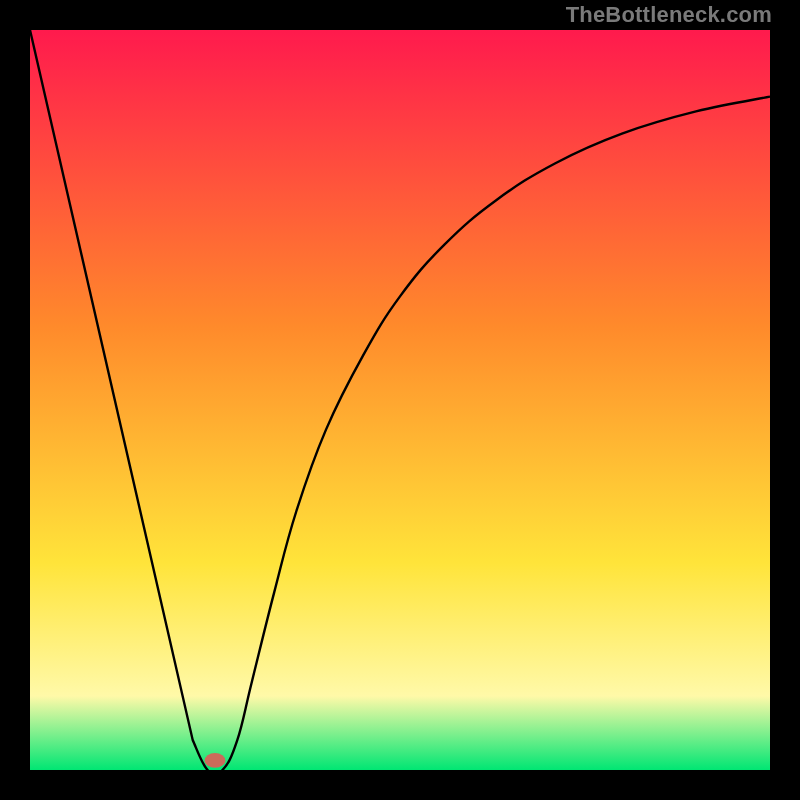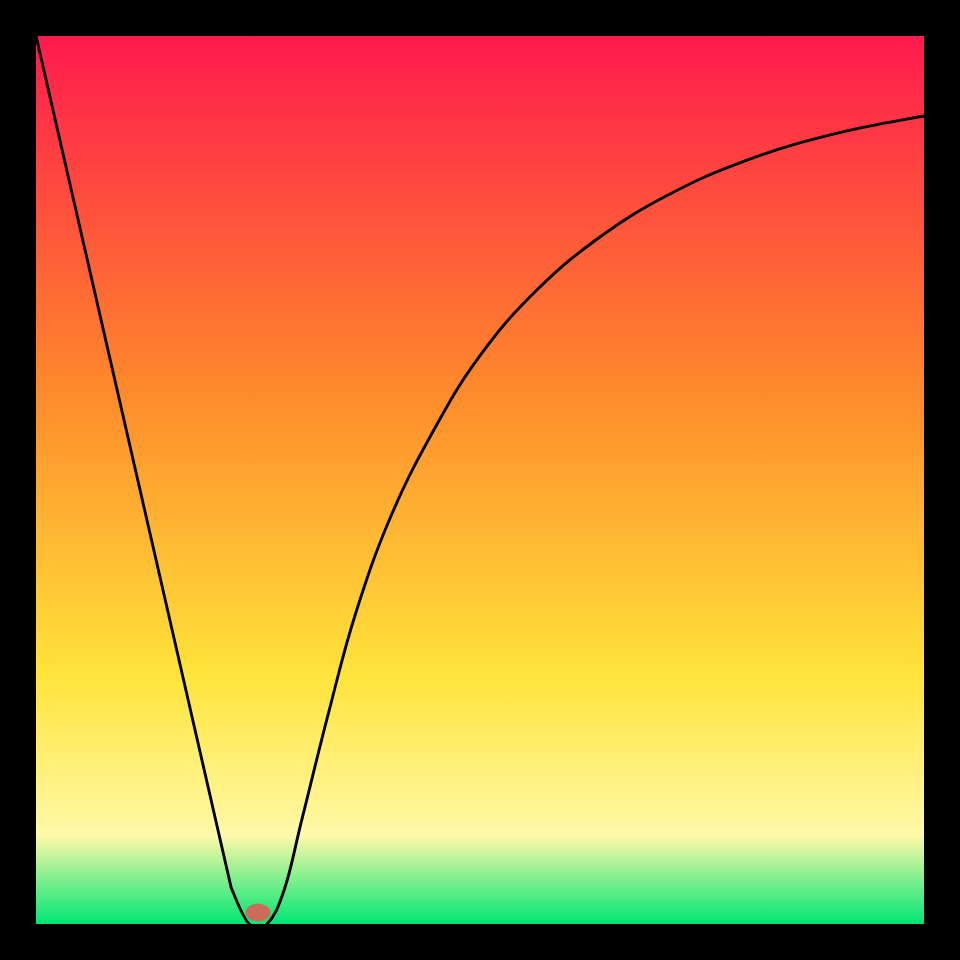--- a/index.html
+++ b/index.html
@@ -36,20 +36,21 @@
     color: #7a7a7a;
     letter-spacing: 0.2px;
     user-select: none;
   }
   svg { display: block; }
 </style>
 </head>
 <body>
 
 <div class="frame">
+  <div class="watermark">TheBottleneck.com</div>
   <div class="plot">
     <svg id="chart-svg" width="740" height="740" viewBox="0 0 100 100" preserveAspectRatio="none">
       <defs>
         <linearGradient id="bg-grad" x1="0" y1="0" x2="0" y2="1">
           <stop id="g0" offset="0%" stop-color="#ff1a4d"></stop>
           <stop id="g1" offset="40%" stop-color="#ff8a2b"></stop>
           <stop id="g2" offset="72%" stop-color="#ffe43a"></stop>
           <stop id="g3" offset="90%" stop-color="#fff9a8"></stop>
           <stop id="g4" offset="100%" stop-color="#00e673"></stop>
         </linearGradient>

